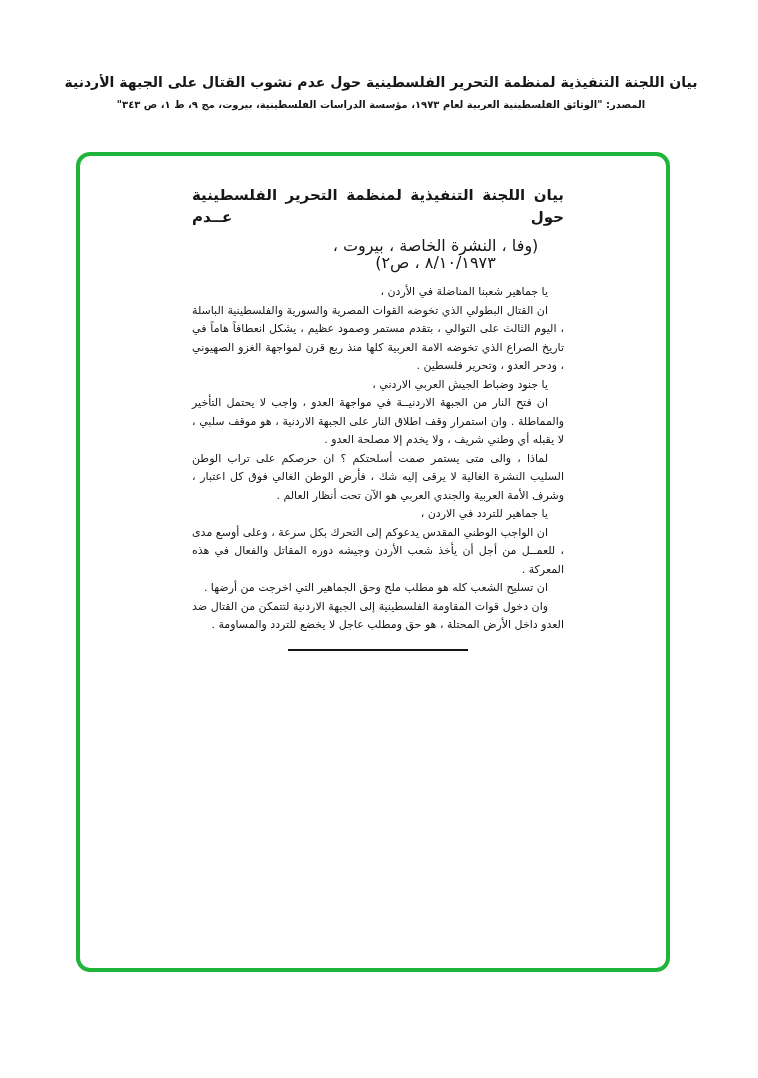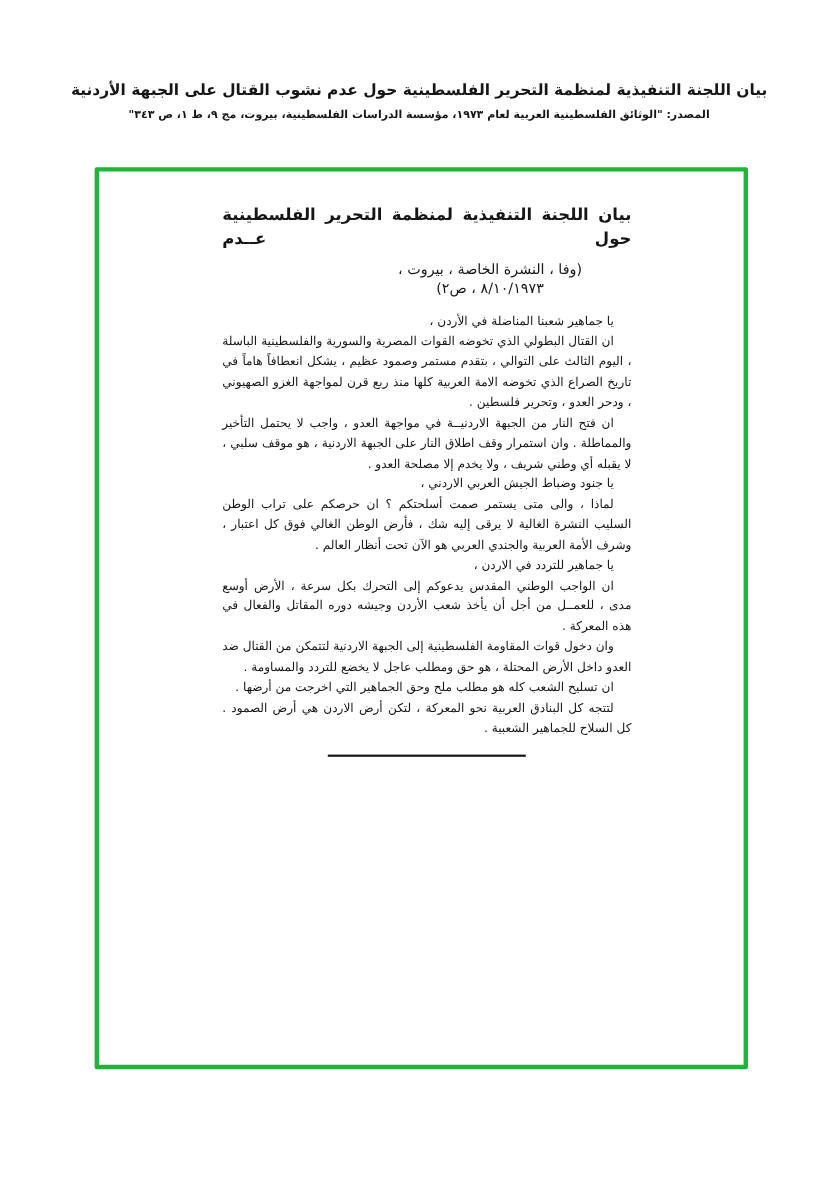--- a/index.html
+++ b/index.html
@@ -31,47 +31,47 @@
   .source-line {
     margin-top: 6px;
     font-size: 10px;
     font-weight: bold;
     line-height: 14px;
   }
 
   
   .doc-frame {
     position: absolute;
-    left: 86px;
+    left: 76px;
     top: 152px;
     width: 586px;
     height: 812px;
     border: 4px solid #1eb53a;
-    border-radius: 2px;
+    border-radius: 14px;
     background: #ffffff;
   }
   .doc-content {
     position: absolute;
     left: 112px;
     top: 28px;
     width: 372px;
     direction: rtl;
   }
 
   
   .doc-heading { font-weight: bold; font-size: 15px; line-height: 22px; }
   .doc-heading .h-line1 { text-align: justify; text-align-last: justify; }
   .doc-heading .h-line2 { text-align: right; }
 
   
   .citation {
     margin-top: 9px;
     padding-left: 115px;
     text-align: center;
-    font-size: 13px;
+    font-size: 16px;
     line-height: 17px;
   }
 
   
   .doc-body {
     margin-top: 12px;
     font-size: 11px;
     line-height: 18.5px;
     text-align: justify;
   }
@@ -102,26 +102,25 @@
     </div>
 
     <div class="citation">
       <div>(وفا ، النشرة الخاصة ، بيروت ،</div>
       <div>٨/١٠/١٩٧٣ ، ص٢)</div>
     </div>
 
     <div class="doc-body">
         <p>يا جماهير شعبنا المناضلة في الأردن ،</p>
         <p>ان القتال البطولي الذي تخوضه القوات المصرية والسورية والفلسطينية الباسلة ، اليوم الثالث على التوالي ، بتقدم مستمر وصمود عظيم ، يشكل انعطافاً هاماً في تاريخ الصراع الذي تخوضه الامة العربية كلها منذ ربع قرن لمواجهة الغزو الصهيوني ، ودحر العدو ، وتحرير فلسطين .</p>
+        <p>يا جنود وضباط الجيش العربي الاردني ،</p>
         <p>ان فتح النار من الجبهة الاردنيــة في مواجهة العدو ، واجب لا يحتمل التأخير والمماطلة . وان استمرار وقف اطلاق النار على الجبهة الاردنية ، هو موقف سلبي ، لا يقبله أي وطني شريف ، ولا يخدم إلا مصلحة العدو .</p>
-        <p>يا جنود وضباط الجيش العربي الاردني ،</p>
         <p>لماذا ، والى متى يستمر صمت أسلحتكم ؟ ان حرصكم على تراب الوطن السليب النشرة الغالية لا يرقى إليه شك ، فأرض الوطن الغالي فوق كل اعتبار ، وشرف الأمة العربية والجندي العربي هو الآن تحت أنظار العالم .</p>
         <p>يا جماهير للتردد في الاردن ،</p>
-        <p>ان الواجب الوطني المقدس يدعوكم إلى التحرك بكل سرعة ، الأرض أوسع مدى ، للعمــل من أجل أن يأخذ شعب الأردن وجيشه دوره المقاتل والفعال في هذه المعركة .</p>
+        <p>ان الواجب الوطني المقدس يدعوكم إلى التحرك بكل سرعة ، وعلى أوسع مدى ، للعمــل من أجل أن يأخذ شعب الأردن وجيشه دوره المقاتل والفعال في هذه المعركة .</p>
+        <p>ان تسليح الشعب كله هو مطلب ملح وحق الجماهير التي اخرجت من أرضها .</p>
         <p>وان دخول قوات المقاومة الفلسطينية إلى الجبهة الاردنية لتتمكن من القتال ضد العدو داخل الأرض المحتلة ، هو حق ومطلب عاجل لا يخضع للتردد والمساومة .</p>
-        <p>ان تسليح الشعب كله هو مطلب ملح وحق الجماهير التي اخرجت من أرضها .</p>
-        <p>لتتجه كل البنادق العربية نحو المعركة ، لتكن أرض الاردن هي أرض الصمود . كل السلاح للجماهير الشعبية .</p>
       </div>
 
     <div class="doc-divider"></div>
 
   </div>
 </div>
 
 </body></html>

